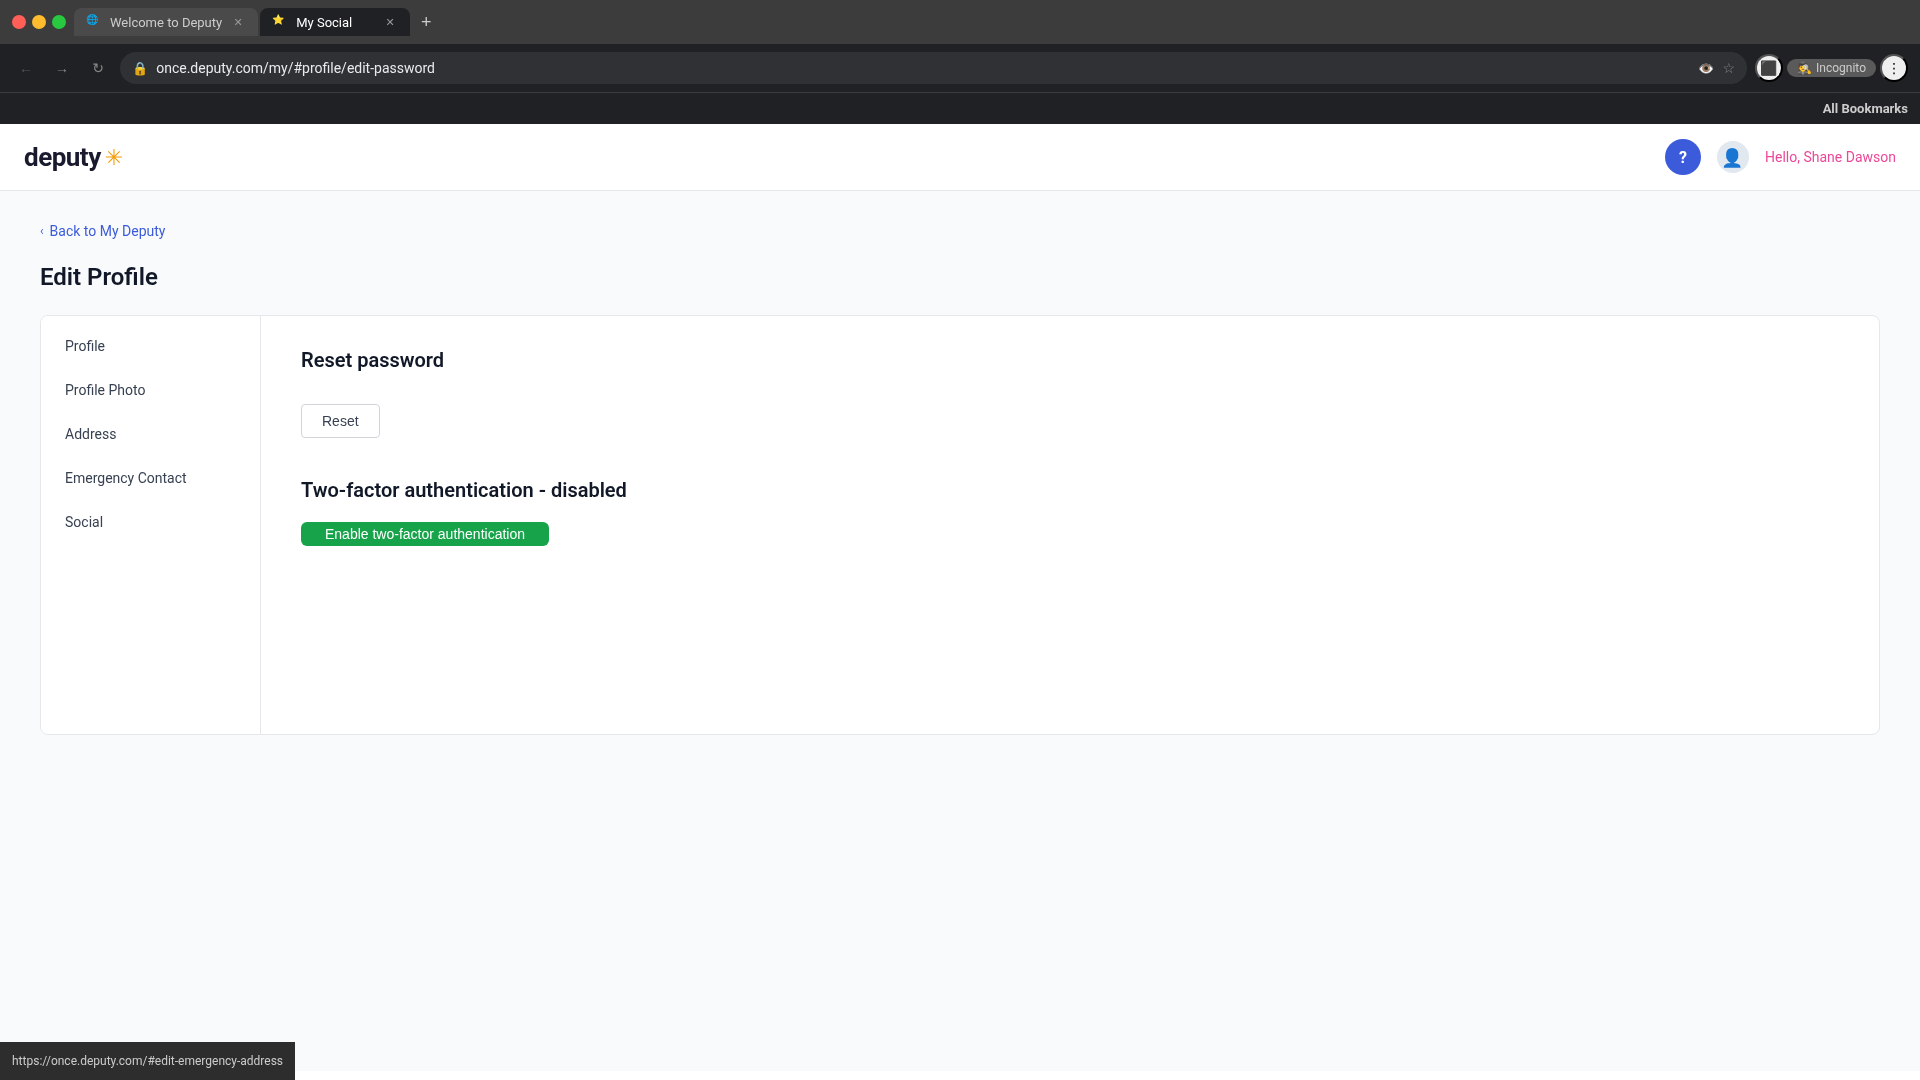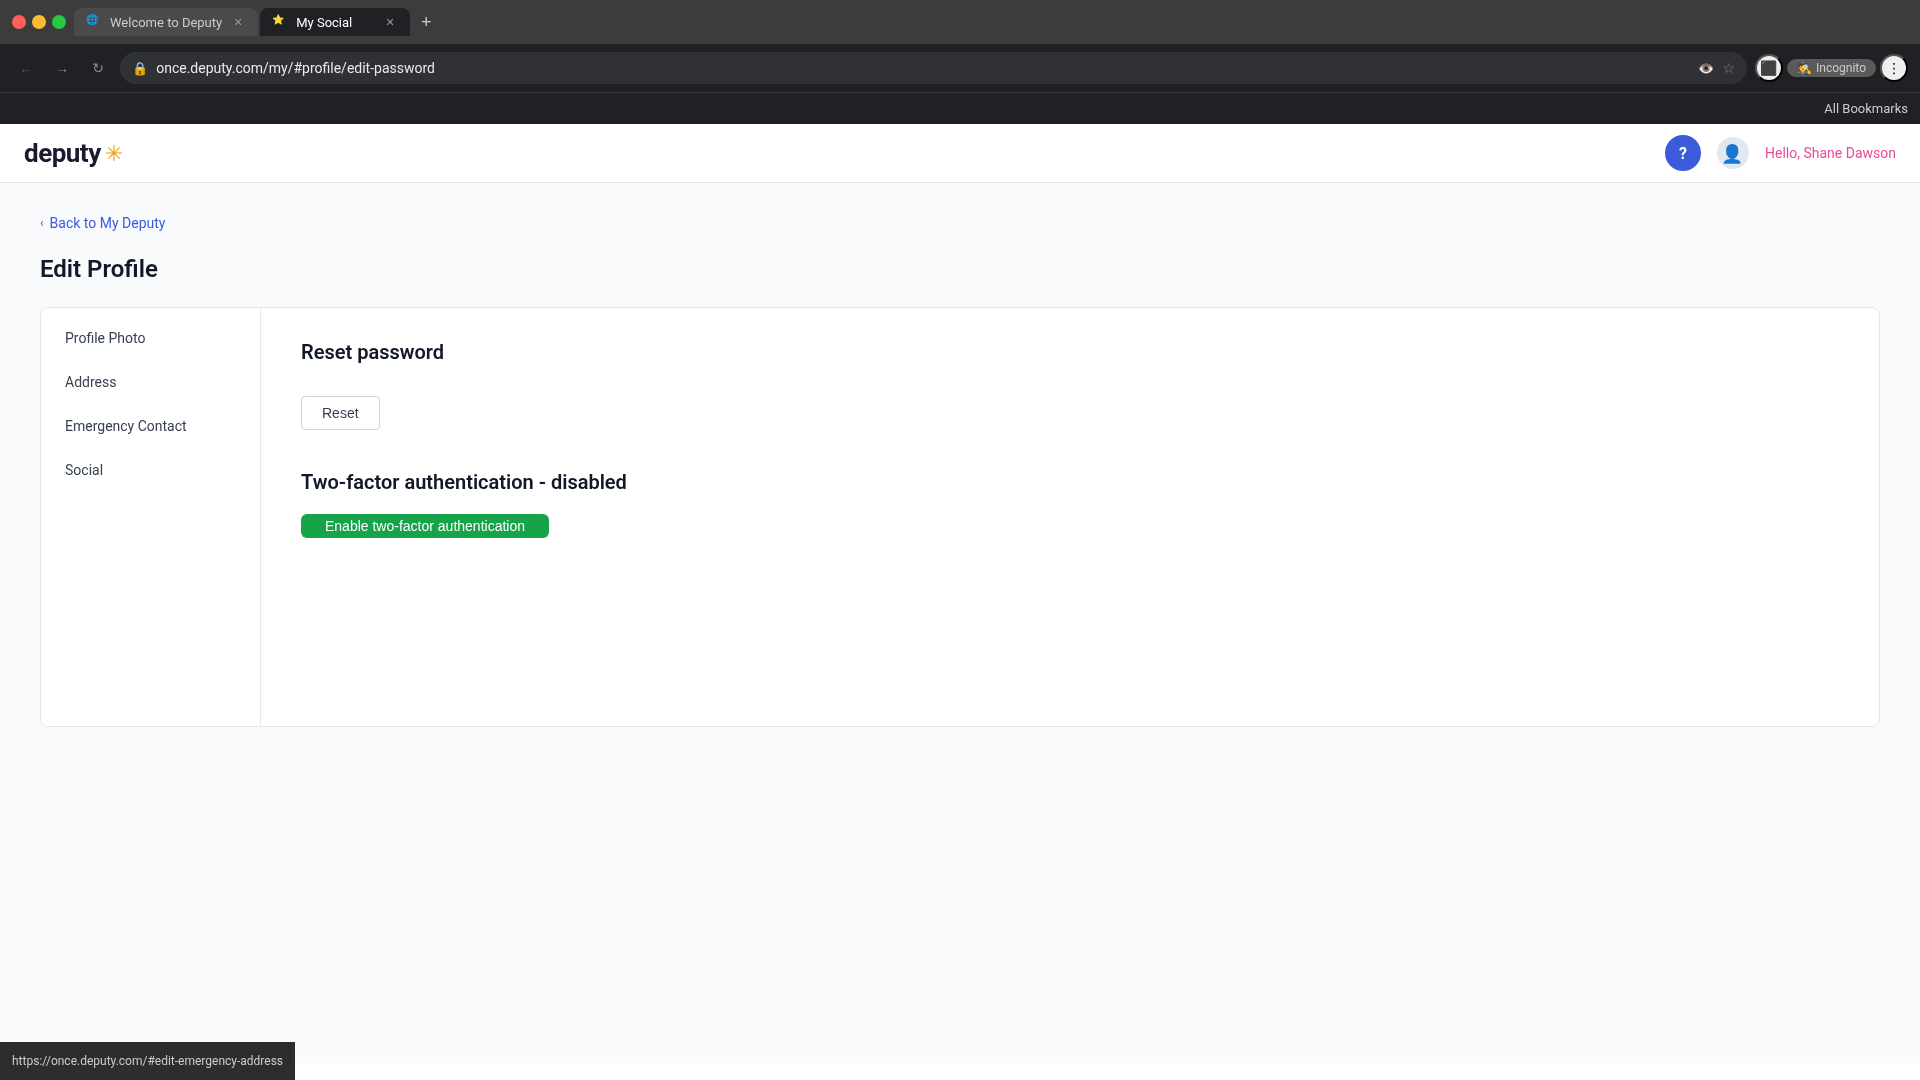--- a/index.html
+++ b/index.html
@@ -30,21 +30,21 @@
     .browser-actions { display: flex; gap: 4px; align-items: center; color: #888; }
     .browser-action-btn { width: 28px; height: 28px; border-radius: 50%; display: flex; align-items: center; justify-content: center; cursor: pointer; font-size: 14px; }
     .incognito-badge { background: #5a5a5a; border-radius: 12px; padding: 2px 10px; font-size: 12px; color: #ccc; display: flex; align-items: center; gap: 4px; }
     .bookmarks-bar { background: #202124; padding: 4px 12px; height: 32px; display: flex; align-items: center; border-top: 1px solid #3c3c3c; }
     .bookmarks-bar-text { color: #ccc; font-size: 13px; margin-left: auto; }
 
     
     .page { background: #fff; min-height: calc(1080px - 124px); }
 
     
-    .app-header { background: #fff; border-bottom: 1px solid #e5e7eb; display: flex; align-items: center; justify-content: space-between; padding: 0 24px; height: 59px; }
+    .app-header { background: #fff; border-bottom: 1px solid #e5e7eb; display: flex; align-items: center; justify-content: space-between; padding: 0 24px; height: 67px; }
     .deputy-logo { display: flex; align-items: center; gap: 4px; cursor: pointer; }
     .deputy-logo-text { font-size: 26px; font-weight: 700; color: #1a1a2e; letter-spacing: -0.5px; }
     .deputy-logo-star { color: #f59e0b; font-size: 22px; }
     .header-right { display: flex; align-items: center; gap: 16px; }
     .help-btn { width: 36px; height: 36px; border-radius: 50%; background: #3b5bdb; display: flex; align-items: center; justify-content: center; color: #fff; font-size: 16px; font-weight: 700; cursor: pointer; }
     .notification-area { display: flex; align-items: center; gap: 8px; }
     .user-avatar-small { width: 32px; height: 32px; border-radius: 50%; background: #e2e8f0; display: flex; align-items: center; justify-content: center; font-size: 12px; }
     .greeting { font-size: 14px; color: #ec4899; }
 
     
@@ -117,21 +117,21 @@
       <button class="browser-action-btn">⬛</button>
       <div class="incognito-badge">
         <span>🕵</span>
         <span>Incognito</span>
       </div>
       <button class="browser-action-btn">⋮</button>
     </div>
   </div>
 
   <div class="bookmarks-bar">
-    <span class="bookmarks-bar-text" style="margin-left:auto; color:#ccc;font-size:13px;">All Bookmarks</span>
+    <span class="bookmarks-bar-text" style="margin-left:auto; color:#ccc;font-size:13px;font-weight:bold;">All Bookmarks</span>
   </div>
 
   <div class="page">
 
     <div class="app-header">
       <div class="deputy-logo">
         <span class="deputy-logo-text">deputy</span>
           <span class="deputy-logo-star">✳</span>
       </div>
       <div class="header-right">
@@ -148,20 +148,23 @@
       <a class="back-link">
         <span class="back-chevron">‹</span>
         <span>Back to My Deputy</span>
       </a>
 
       <h1 class="page-title">Edit Profile</h1>
 
       <div class="profile-layout">
 
         <nav class="profile-sidebar">
+          <a class="profile-sidebar-item">
+            <span>Profile</span>
+          </a>
           <a class="profile-sidebar-item">
             <span>Profile Photo</span>
           </a>
           <a class="profile-sidebar-item">
             <span>Address</span>
           </a>
           <a class="profile-sidebar-item">
             <span>Emergency Contact</span>
           </a>
           <a class="profile-sidebar-item">

